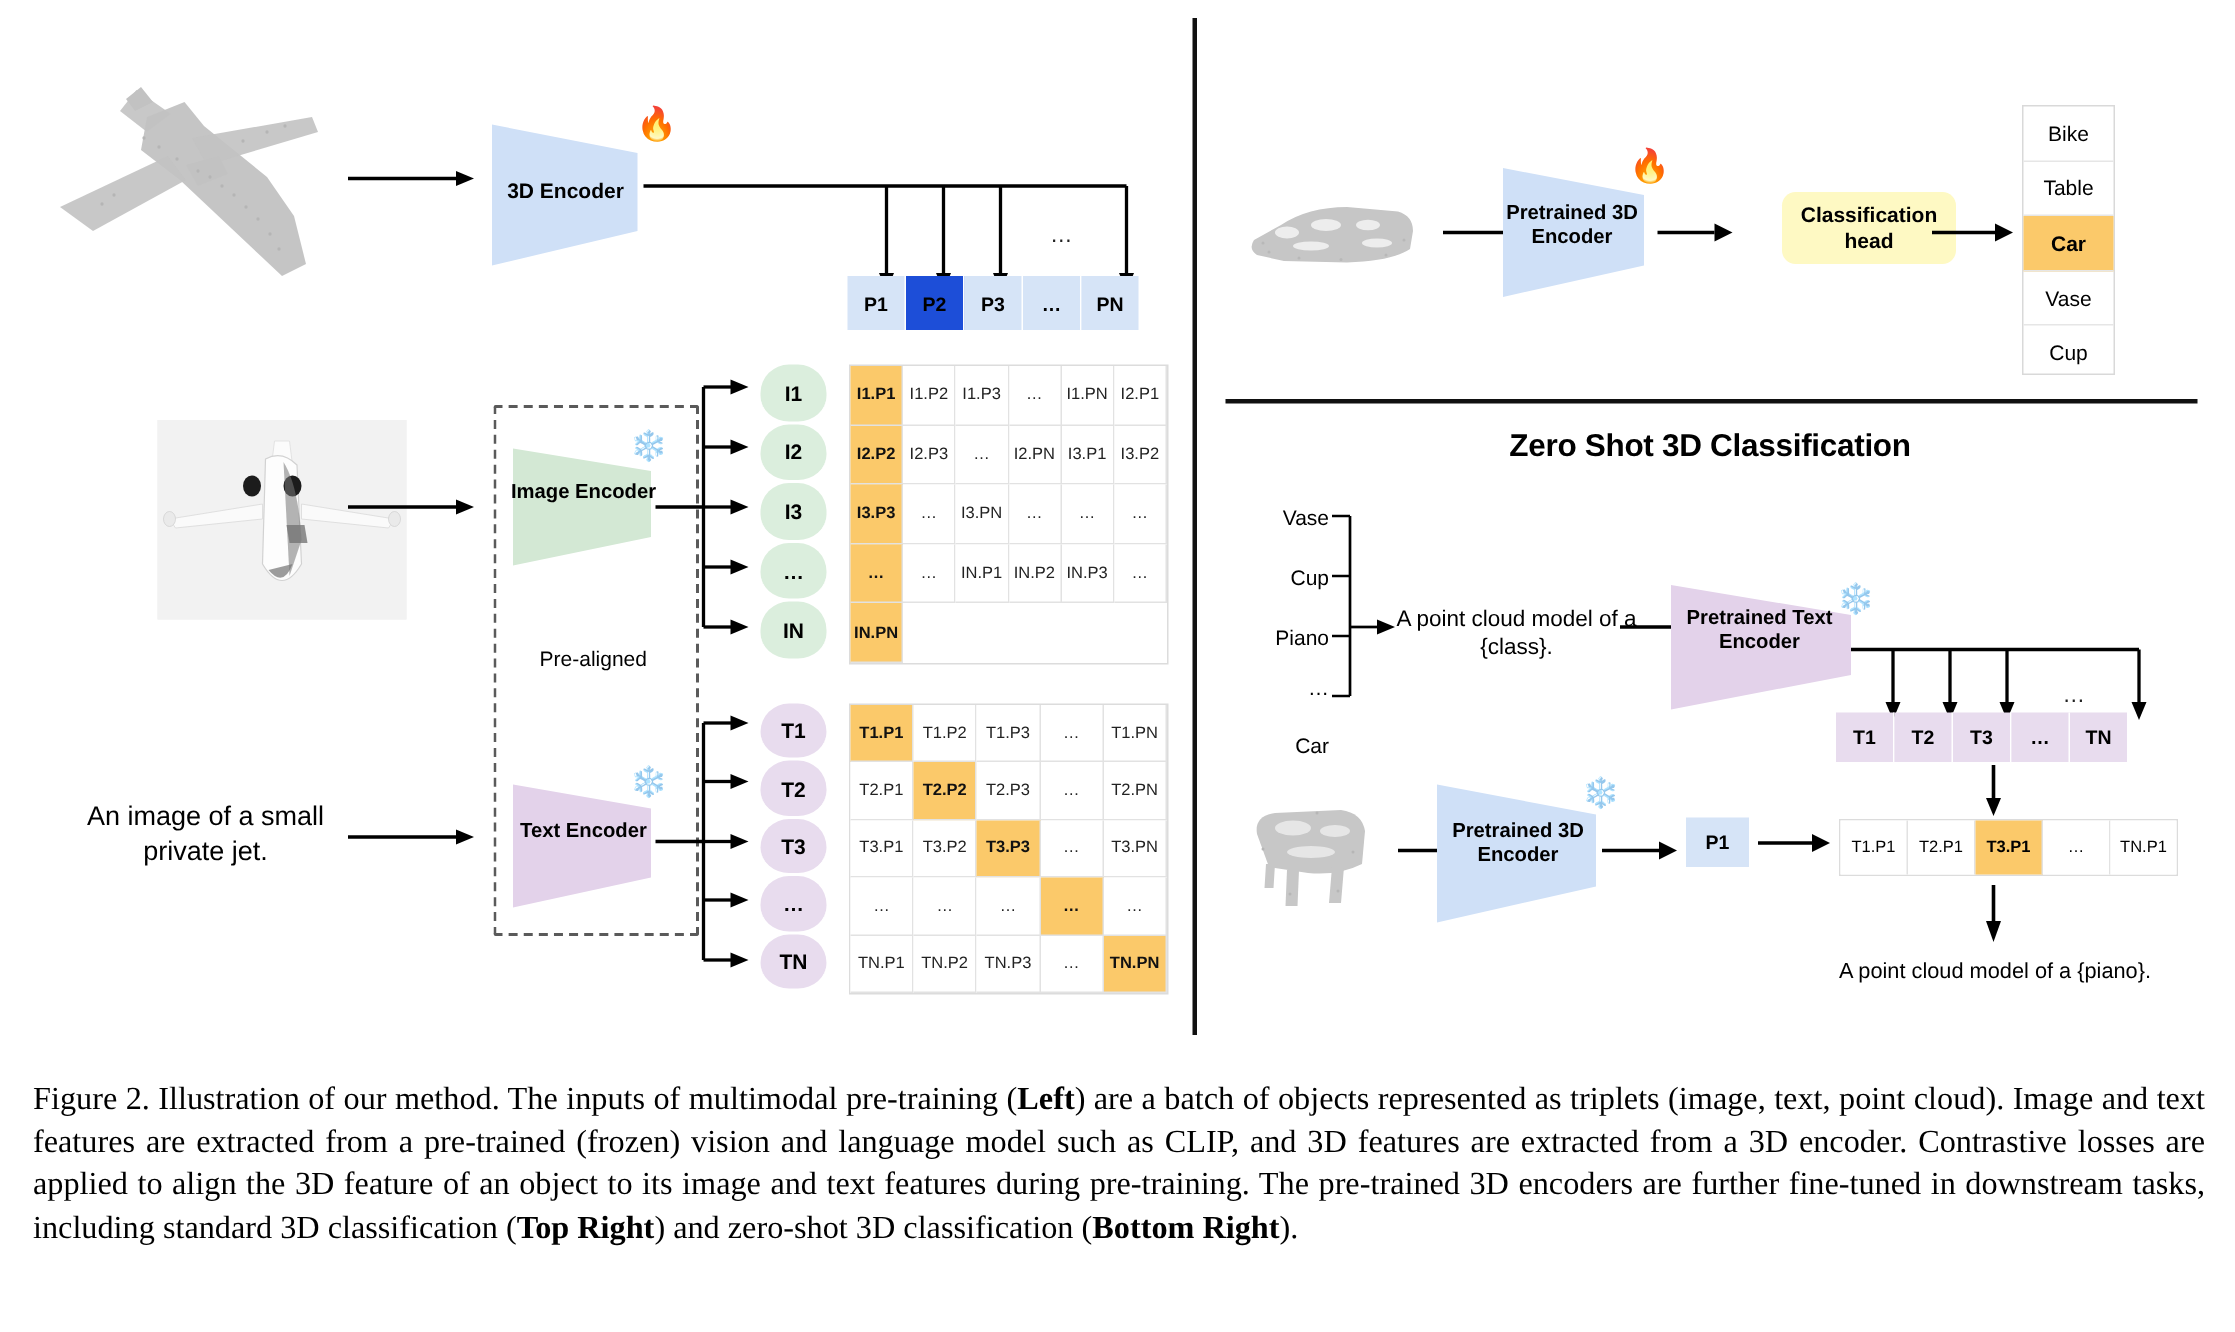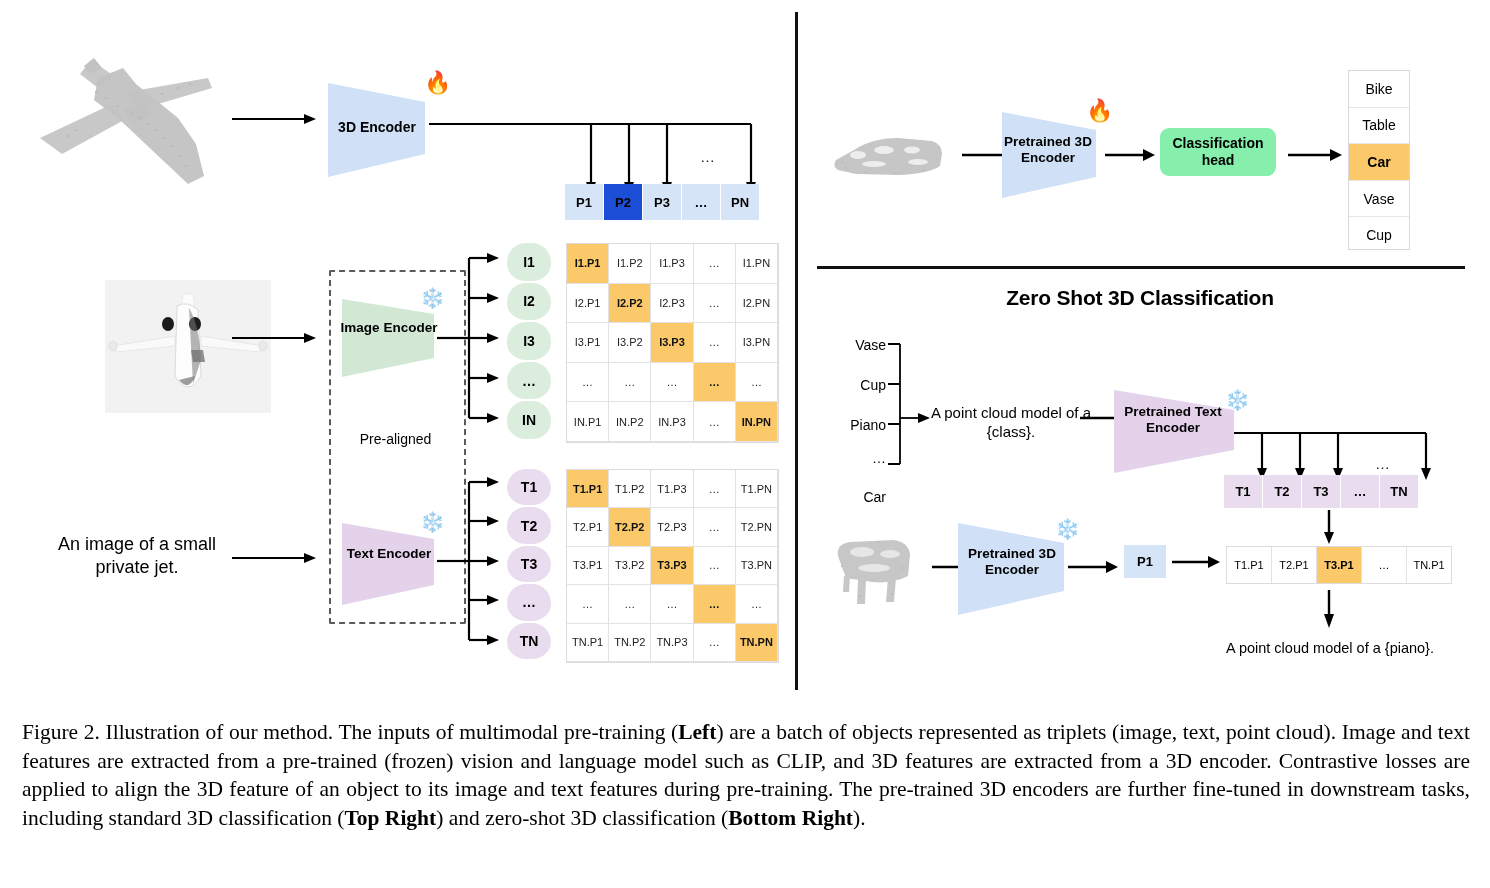--- a/index.html
+++ b/index.html
@@ -39,23 +39,23 @@
   .clsitem:last-child{border-bottom:none;}
   .clsitem.hl{background:#fbc96a;font-weight:bold;}
 
   
   .zword{position:absolute;font-size:14px;}
 
   
   .ptxt{position:absolute;font-size:18px;text-align:center;line-height:1.25;}
 
   
-  .graybox{position:absolute;background:#86efac;border-radius:9px;
+  .graybox{position:absolute;background:#fef9c3;border-radius:9px;
            display:flex;align-items:center;justify-content:center;
-           font-weight:bold;font-size:14px;text-align:center;line-height:1.2;}
+           font-weight:bold;font-size:14px;text-align:center;line-height:1.2;margin-left:28px;}
 
   
   .dashbox{position:absolute;border:2px dashed #5a5a5a;border-radius:2px;}
 
   
   .emo{position:absolute;font-size:22px;line-height:1;}
   .emo.snow{font-size:20px;}
 
   
   .pc{position:absolute;}
@@ -248,21 +248,21 @@
 
   <div class="vcol" id="t-col" style="left:507px;top:469px;width:44px;height:192px;">
       <div class="vcell" style="background: rgb(232, 220, 238); flex: 1 1 0%;">T1</div>
       <div class="vcell" style="background: rgb(232, 220, 238); flex: 1 1 0%;">T2</div>
       <div class="vcell" style="background: rgb(232, 220, 238); flex: 1 1 0%;">T3</div>
       <div class="vcell" style="background: rgb(232, 220, 238); flex: 1 1 0%;">…</div>
       <div class="vcell" style="background: rgb(232, 220, 238); flex: 1 1 0%;">TN</div>
     </div>
 
   <div class="matrix" id="i-matrix" style="left:566px;top:243px;width:211px;height:198px;
-       grid-template-columns:repeat(5,1fr);grid-template-rows:repeat(5,1fr);">
+       grid-template-columns:repeat(6,1fr);grid-template-rows:repeat(5,1fr);">
       <div class="mcell hl">I1.P1</div>
       <div class="mcell">I1.P2</div>
       <div class="mcell">I1.P3</div>
       <div class="mcell">…</div>
       <div class="mcell">I1.PN</div>
       <div class="mcell">I2.P1</div>
       <div class="mcell hl">I2.P2</div>
       <div class="mcell">I2.P3</div>
       <div class="mcell">…</div>
       <div class="mcell">I2.PN</div>

